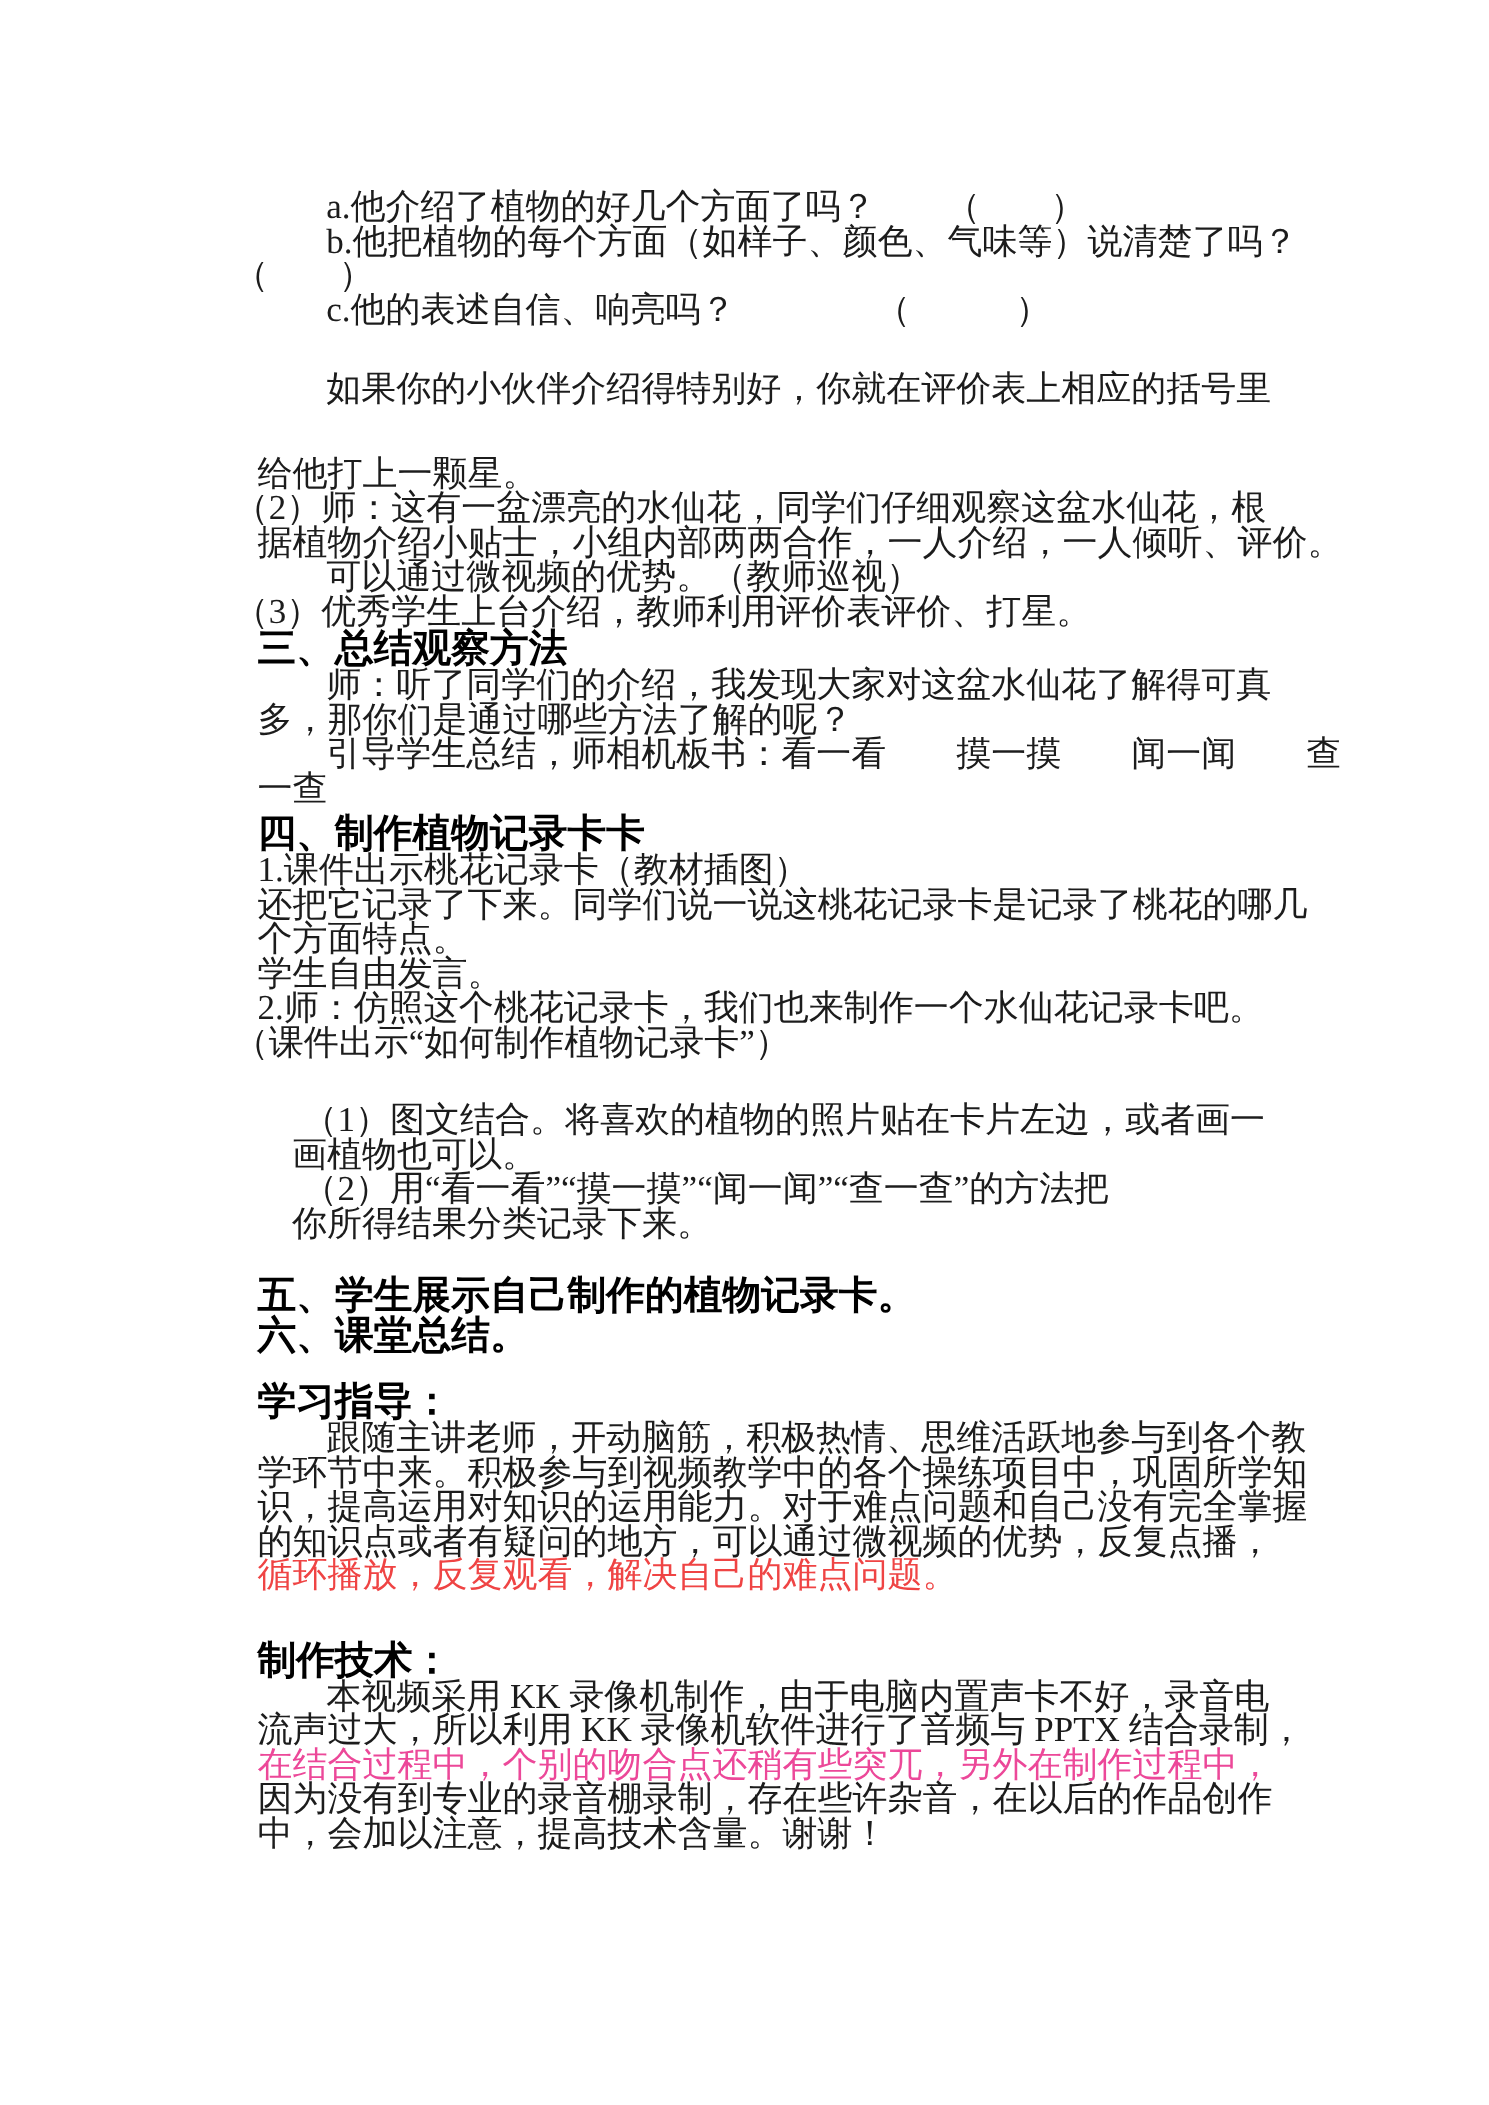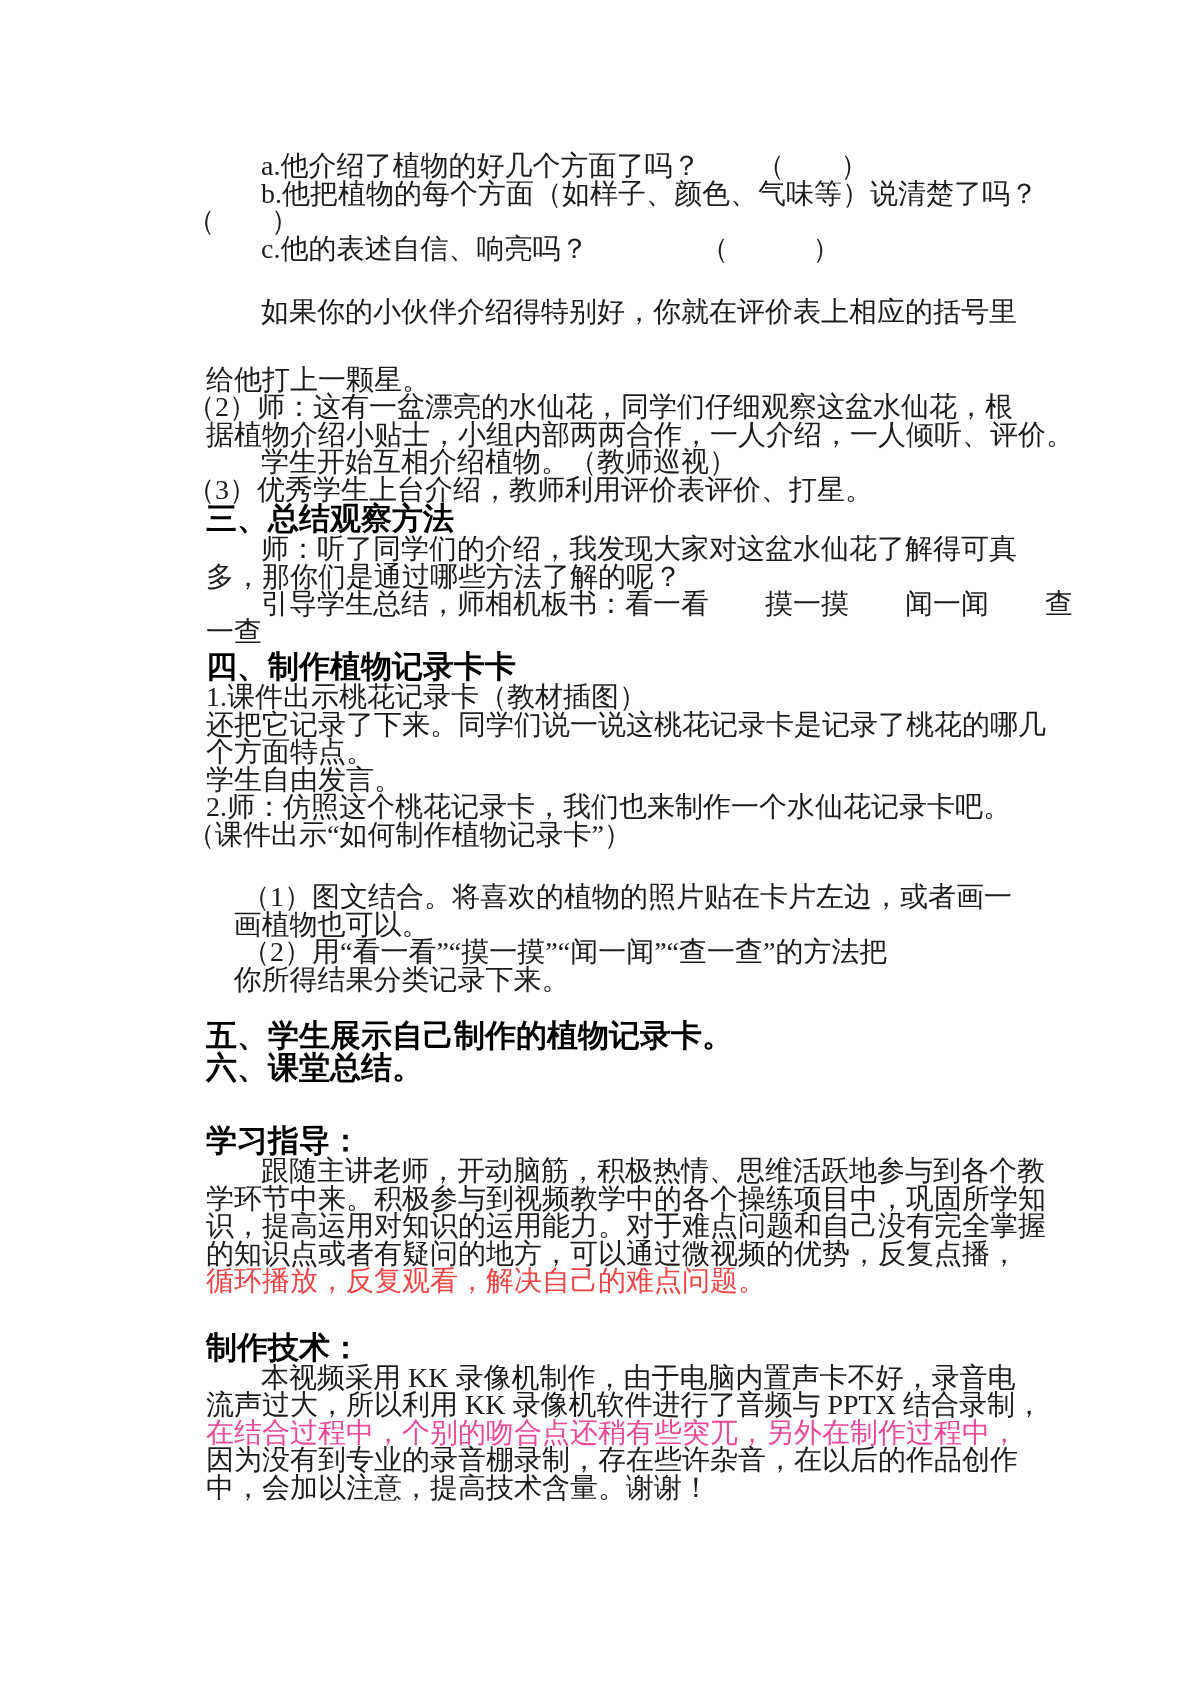--- a/index.html
+++ b/index.html
@@ -40,41 +40,41 @@
 <div class="page" style="background: rgb(255, 255, 255);">
   <div class="content">
       <div class="line body" style="margin-left: 55px; color: rgb(28, 28, 28);">a.他介绍了植物的好几个方面了吗？　　（　　）</div>
       <div class="line body" style="margin-left: 55px; color: rgb(28, 28, 28);">b.他把植物的每个方面（如样子、颜色、气味等）说清楚了吗？</div>
       <div class="line body" style="margin-left: -19px; color: rgb(28, 28, 28);">（　　）</div>
       <div class="line body" style="margin-left: 55px; color: rgb(28, 28, 28);">c.他的表述自信、响亮吗？　　　　（　　　）</div>
       <div class="line body" style="margin-left: 55px; margin-top: 36px; color: rgb(28, 28, 28);">如果你的小伙伴介绍得特别好，你就在评价表上相应的括号里</div>
       <div class="line body" style="color: rgb(28, 28, 28); margin-top: 40px;">给他打上一颗星。</div>
       <div class="line body" style="margin-left: -19px; color: rgb(28, 28, 28);">（2）师：这有一盆漂亮的水仙花，同学们仔细观察这盆水仙花，根</div>
       <div class="line body" style="color: rgb(28, 28, 28);">据植物介绍小贴士，小组内部两两合作，一人介绍，一人倾听、评价。</div>
-      <div class="line body" style="margin-left: 55px; color: rgb(28, 28, 28);">学生开始互相介绍植物。（教师巡视）</div>
+      <div class="line body" style="margin-left: 55px; color: rgb(28, 28, 28);">可以通过微视频的优势。（教师巡视）</div>
       <div class="line body" style="margin-left: -19px; color: rgb(28, 28, 28);">（3）优秀学生上台介绍，教师利用评价表评价、打星。</div>
       <div class="line heading" style="color: rgb(0, 0, 0);">三、总结观察方法</div>
       <div class="line body" style="margin-left: 55px; color: rgb(28, 28, 28);">师：听了同学们的介绍，我发现大家对这盆水仙花了解得可真</div>
       <div class="line body" style="color: rgb(28, 28, 28);">多，那你们是通过哪些方法了解的呢？</div>
       <div class="line body" style="margin-left: 55px; color: rgb(28, 28, 28);">引导学生总结，师相机板书：看一看　　摸一摸　　闻一闻　　查</div>
       <div class="line body" style="color: rgb(28, 28, 28);">一查</div>
       <div class="line heading" style="margin-top: 6px; color: rgb(0, 0, 0);">四、制作植物记录卡卡</div>
       <div class="line body" style="color: rgb(28, 28, 28);">1.课件出示桃花记录卡（教材插图）</div>
       <div class="line body" style="color: rgb(28, 28, 28);">还把它记录了下来。同学们说一说这桃花记录卡是记录了桃花的哪几</div>
       <div class="line body" style="color: rgb(28, 28, 28);">个方面特点。</div>
       <div class="line body" style="color: rgb(28, 28, 28);">学生自由发言。</div>
       <div class="line body" style="color: rgb(28, 28, 28);">2.师：仿照这个桃花记录卡，我们也来制作一个水仙花记录卡吧。</div>
       <div class="line body" style="margin-left: -19px; color: rgb(28, 28, 28);">（课件出示“如何制作植物记录卡”）</div>
       <div class="line body" style="margin-left: 36px; margin-top: 35px; color: rgb(28, 28, 28);">（1）图文结合。将喜欢的植物的照片贴在卡片左边，或者画一</div>
       <div class="line body" style="margin-left: 27.5px; color: rgb(28, 28, 28);">画植物也可以。</div>
       <div class="line body" style="margin-left: 36px; color: rgb(28, 28, 28);">（2）用“看一看”“摸一摸”“闻一闻”“查一查”的方法把</div>
       <div class="line body" style="margin-left: 27.5px; color: rgb(28, 28, 28);">你所得结果分类记录下来。</div>
       <div class="line heading" style="margin-top: 27px; color: rgb(0, 0, 0);">五、学生展示自己制作的植物记录卡。</div>
       <div class="line heading" style="color: rgb(0, 0, 0);">六、课堂总结。</div>
-      <div class="line heading" style="margin-top: 41px; color: rgb(0, 0, 0);">学习指导：</div>
+      <div class="line heading" style="margin-top: 21px; color: rgb(0, 0, 0);">学习指导：</div>
       <div class="line body" style="margin-left: 55px; color: rgb(28, 28, 28);">跟随主讲老师，开动脑筋，积极热情、思维活跃地参与到各个教</div>
       <div class="line body" style="color: rgb(28, 28, 28);">学环节中来。积极参与到视频教学中的各个操练项目中，巩固所学知</div>
       <div class="line body" style="color: rgb(28, 28, 28);">识，提高运用对知识的运用能力。对于难点问题和自己没有完全掌握</div>
       <div class="line body" style="color: rgb(28, 28, 28);">的知识点或者有疑问的地方，可以通过微视频的优势，反复点播，</div>
       <div class="line body" style="color: #ef4444;">循环播放，反复观看，解决自己的难点问题。</div>
       <div class="line heading" style="margin-top: 37px; color: rgb(0, 0, 0);">制作技术：</div>
       <div class="line body" style="margin-left: 55px; color: rgb(28, 28, 28);">本视频采用 KK 录像机制作，由于电脑内置声卡不好，录音电</div>
       <div class="line body" style="color: rgb(28, 28, 28);">流声过大，所以利用 KK 录像机软件进行了音频与 PPTX 结合录制，</div>
       <div class="line body" style="color: #ec4899;">在结合过程中，个别的吻合点还稍有些突兀，另外在制作过程中，</div>
       <div class="line body" style="color: rgb(28, 28, 28);">因为没有到专业的录音棚录制，存在些许杂音，在以后的作品创作</div>

